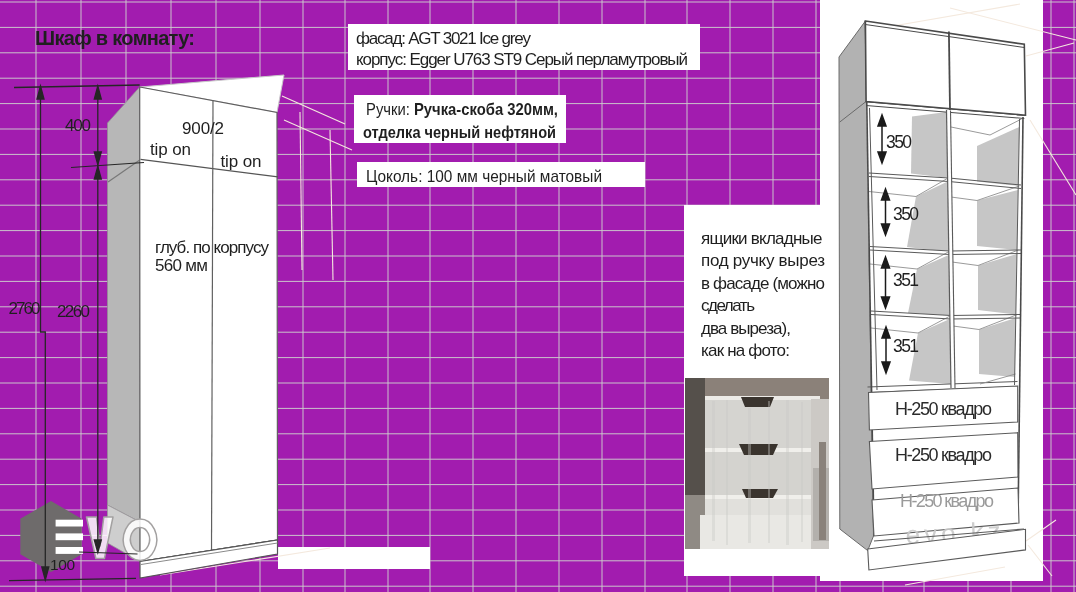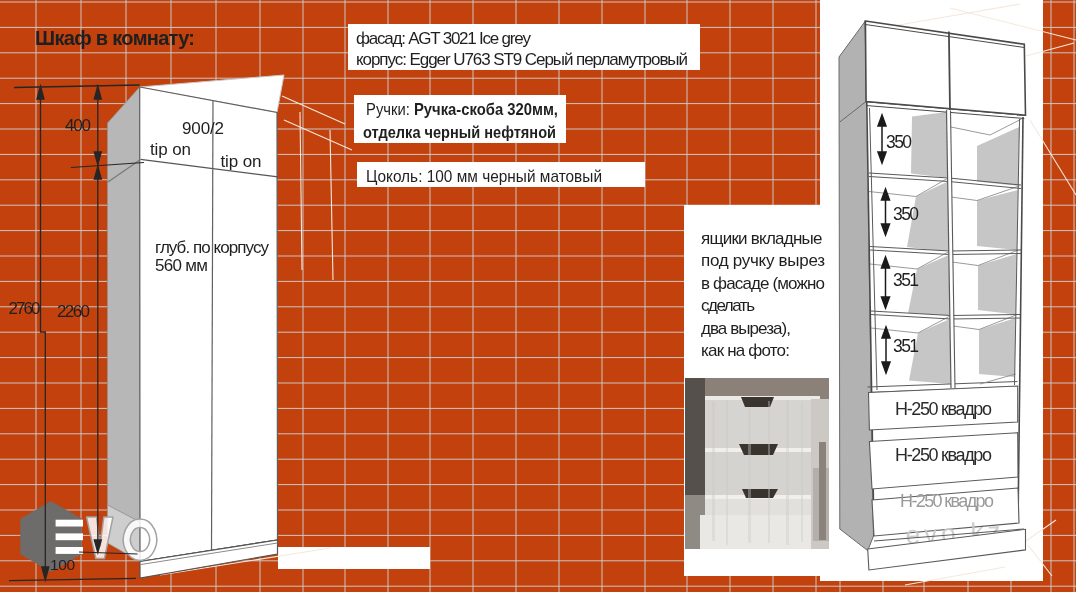--- a/index.html
+++ b/index.html
@@ -1,16 +1,16 @@
 <!DOCTYPE html>
 <html><head>
 <meta charset="utf-8">
 <style>
 html,body{margin:0;padding:0;background:#ffffff;}
-.page{position:relative;width:1076px;height:592px;background:#c2410c;overflow:hidden;font-family:"Liberation Sans",sans-serif;}
+.page{position:relative;width:1076px;height:592px;background:#a21caf;overflow:hidden;font-family:"Liberation Sans",sans-serif;}
 </style>
 </head>
 <body>
 <div class="page">
 <svg width="1076" height="592" viewBox="0 0 1076 592" font-family="Liberation Sans, sans-serif">
 
 <g>
 <line x1="36" y1="0" x2="36" y2="592" stroke="#cccccc" stroke-width="0.95"></line>
 <line x1="81" y1="0" x2="81" y2="592" stroke="#cccccc" stroke-width="0.95"></line>
 <line x1="126" y1="0" x2="126" y2="592" stroke="#cccccc" stroke-width="0.95"></line>

